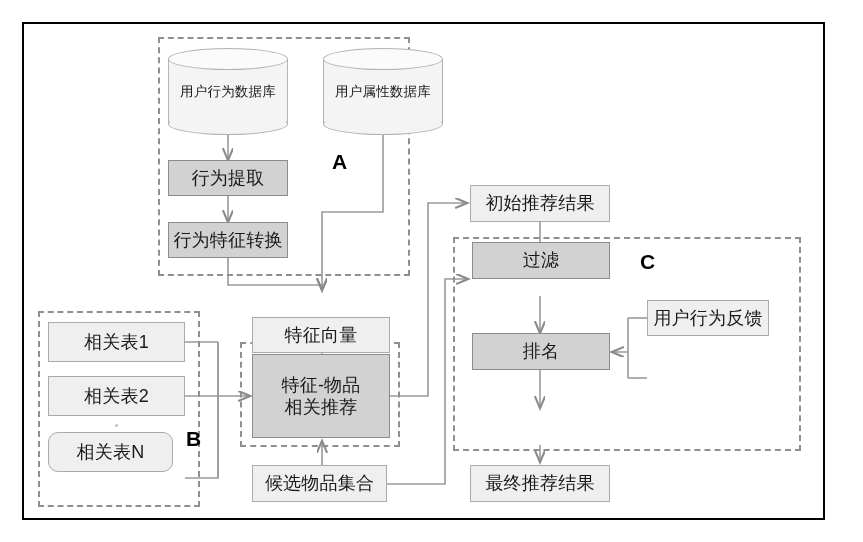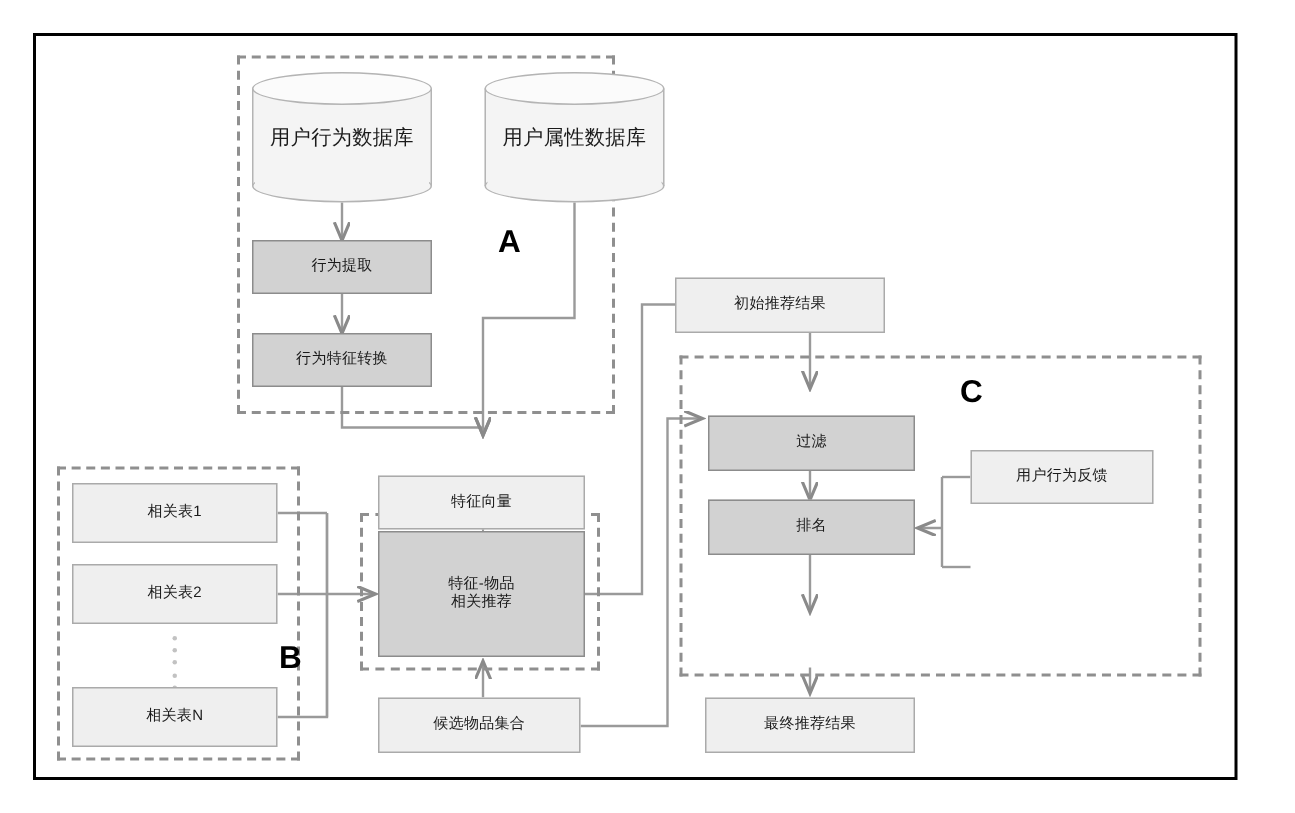--- a/index.html
+++ b/index.html
@@ -32,21 +32,21 @@
     pointer-events:none;
   }
   
   .node{
     position:absolute;
     box-sizing:border-box;
     display:flex;
     align-items:center;
     justify-content:center;
     text-align:center;
-    font-size:10px;
+    font-size:18px;
     color:#1a1a1a;
     line-height:1.25;
     letter-spacing:.2px;
     white-space:pre-line;
   }
   .node.light{
     background:#efefef;
     border:1.6px solid #aaaaaa;
   }
   .node.dark{
@@ -223,30 +223,30 @@
 
   <div class="vdots" style="left:115px;top:424px;height:44px;">
     <i></i>
       <i></i>
       <i></i>
       <i></i>
       <i></i>
       <i></i>
   </div>
 
-  <div class="node light" style="left:48px;top:458px;width:137px;height:40px;">相关表N</div>
+  <div class="node light" style="left:48px;top:432px;width:125px;height:40px;border-radius:10px;">相关表N</div>
 
   <div class="node dark" style="left:252px;top:354px;width:138px;height:84px;">特征-物品
 相关推荐</div>
 
   <div class="node light" style="left:252px;top:465px;width:135px;height:37px;">候选物品集合</div>
 
-  <div class="node light" style="left:450px;top:185px;width:140px;height:37px;font-family:Liberation Serif, serif;">初始推荐结果</div>
-
-  <div class="node dark" style="left:472px;top:277px;width:138px;height:37px;">过滤</div>
+  <div class="node light" style="left:470px;top:185px;width:140px;height:37px;font-family:Liberation Serif, serif;">初始推荐结果</div>
+
+  <div class="node dark" style="left:472px;top:242px;width:138px;height:37px;">过滤</div>
 
   <div class="node dark" style="left:472px;top:333px;width:138px;height:37px;">排名</div>
 
 
   <div class="node light" style="left:470px;top:465px;width:140px;height:37px;">最终推荐结果</div>
 
   <div class="node light" style="left:647px;top:300px;width:122px;height:36px;">用户行为反馈</div>
 
 
 </div>

